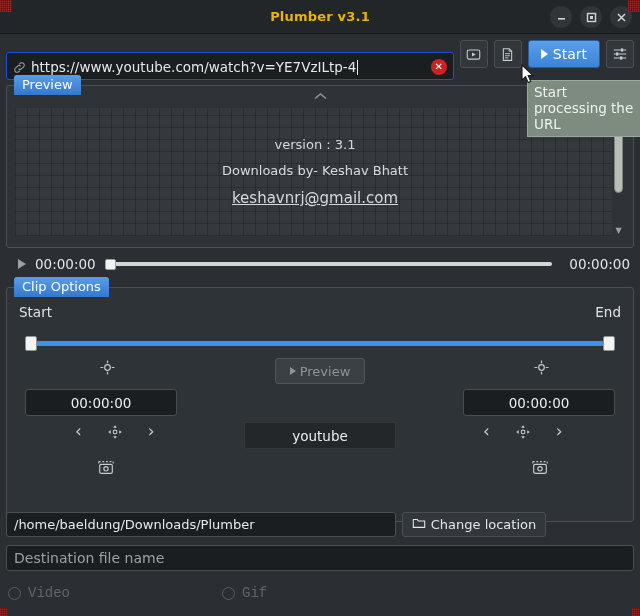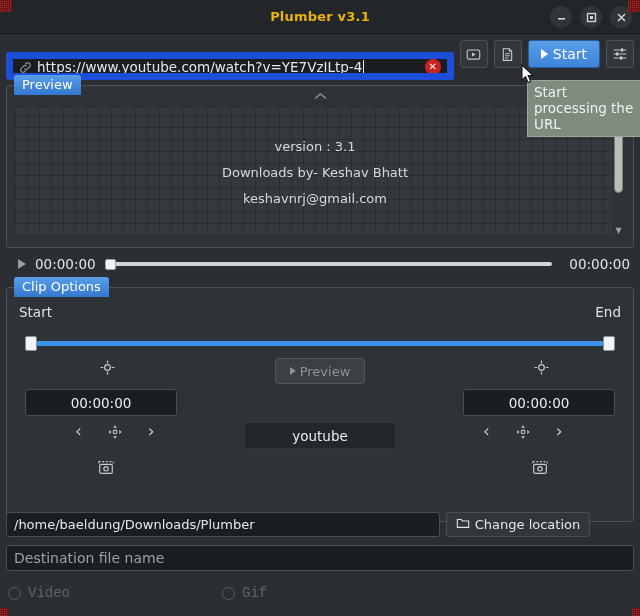--- a/index.html
+++ b/index.html
@@ -55,21 +55,21 @@
   
   .toolbar {
     position: absolute; left: 0; top: 35px; width: 640px; height: 38px;
     display: flex; align-items: center; gap: 6px;
     padding: 0 6px;
     background: #2b2f33;
   }
   .urlbox {
     position: relative; flex: 1 1 auto; height: 28px;
     background: #1b1e21;
-    border: 7px solid #1d4ed8;
+    border: 1px solid #1d4ed8;
     border-radius: 3px;
     display: flex; align-items: center;
     padding: 2px 4px 0 6px;
     overflow: hidden;
     margin-top: 24px;
   }
   .link-icon { color: #9aa0a5; flex: 0 0 auto; margin-right: 5px; display:flex; }
   .url-text {
     flex: 1 1 auto;
     color: #e4e8ea; font-size: 13.5px; white-space: nowrap;
@@ -160,21 +160,21 @@
     background-image:
       linear-gradient(to right, #30343800 0 0),
       repeating-linear-gradient(0deg, rgba(0,0,0,.20) 0 1px, transparent 1px 12px),
       repeating-linear-gradient(90deg, rgba(0,0,0,.20) 0 1px, transparent 1px 12px);
     display: flex; flex-direction: column;
     align-items: center; justify-content: center;
     gap: 11px;
     overflow: hidden;
   }
   .preview-line { color: #d6dadd; font-size: 13px; }
-  .preview-link { color: #d6dadd; font-size: 13px; }
+  .preview-link { color: #d6dadd; font-size: 15px; text-decoration: underline; }
 
   .vscroll {
     position: absolute; right: 8px; top: 22px;
     width: 13px; height: 128px;
     background: #2f3337;
     display: flex; flex-direction: column; align-items: center;
     justify-content: space-between;
   }
   .vscroll .arw { color: #9aa0a5; font-size: 8px; line-height: 8px; padding: 1px 0; }
   .vscroll .thumb {
@@ -272,21 +272,21 @@
     background: #23272a; border: 1px solid #33383c; border-radius: 3px;
     color: #e9edef; font-size: 13.5px;
     display: flex; align-items: center; justify-content: center;
   }
   .snap-ico { position: absolute; top: 170px; color: #c6cbcf; }
   .snap-ico.left { left: 90px; }
   .snap-ico.right { left: 524px; }
 
   
   .path-row {
-    position: absolute; left: 6px; top: 512px; width: 584px; height: 25px;
+    position: absolute; left: 6px; top: 512px; width: 540px; height: 25px;
     display: flex; gap: 6px;
   }
   .path-input {
     flex: 1 1 auto; height: 25px;
     background: #1b1e21; border: 1px solid #4a4f54; border-radius: 3px;
     color: #e6eaec; font-size: 13px;
     display: flex; align-items: center; padding: 0 7px;
   }
   .change-btn {
     flex: 0 0 auto; width: 144px; height: 25px;

